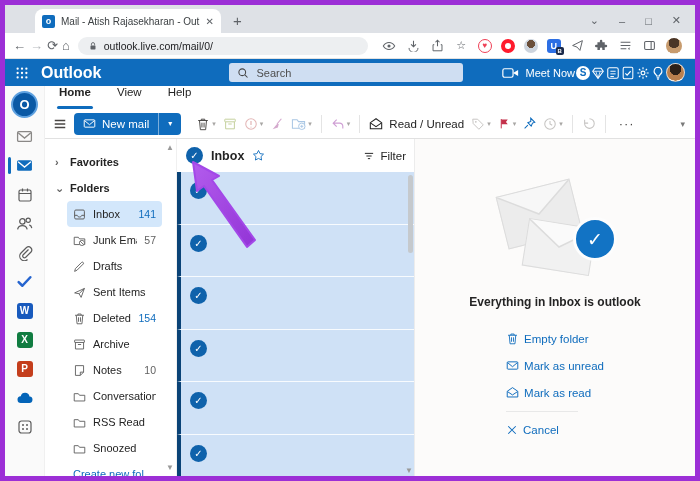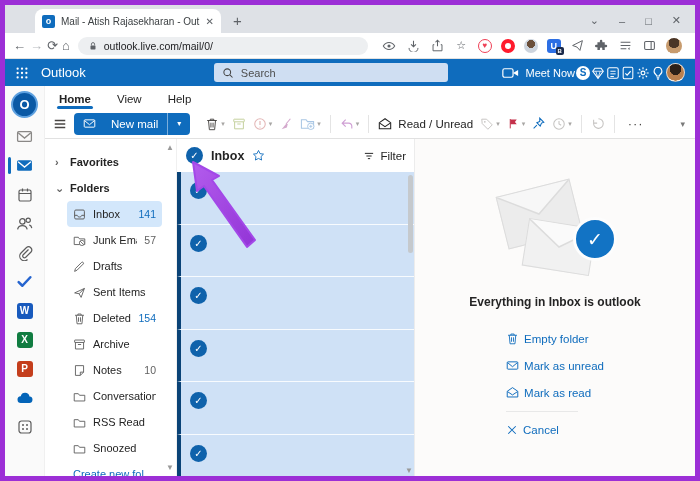--- a/index.html
+++ b/index.html
@@ -24,48 +24,48 @@
   .cicon{width:15px;height:15px;display:flex;align-items:center;justify-content:center;color:#5f6368;font-size:11px;}
   .ext-heart{width:14px;height:14px;border:1.5px solid #ef4056;border-radius:50%;color:#ef4056;font-size:8px;display:flex;align-items:center;justify-content:center;box-sizing:border-box;}
   .ext-o{width:14px;height:14px;border-radius:50%;border:4px solid #ff1b2d;box-sizing:border-box;}
   .ext-cop{width:14px;height:14px;border-radius:50%;background:radial-gradient(circle at 50% 35%,#6b4f3a 0 35%,#cdd4dd 36% 100%);}
   .ext-ub{position:relative;width:14px;height:14px;background:#2d6fe4;border-radius:3px;color:#fff;font-size:9px;font-weight:bold;display:flex;align-items:center;justify-content:center;}
   .ext-ub .badge{position:absolute;right:-3px;bottom:-2px;width:8px;height:8px;background:#1b2a4a;color:#fff;font-size:6px;border-radius:2px;display:flex;align-items:center;justify-content:center;}
   .avatar-sm{width:16px;height:16px;border-radius:50%;background:radial-gradient(circle at 50% 30%,#4a3526 0 38%,#c79b6e 39% 75%,#e8e4de 76% 100%);}
 
   
   .o-header{height:27px;background:#0f6cbd;display:flex;align-items:center;padding:0 10px;gap:8px;flex:0 0 auto;color:#fff;}
-  .brand{font-size:13px;font-weight:normal;margin-left:4px;}
+  .brand{font-size:16px;font-weight:bold;margin-left:4px;}
   .o-search{margin-left:120px;width:218px;height:19px;background:#cfdef2;border-radius:3px;display:flex;align-items:center;padding:0 8px;gap:7px;color:#454545;}
   .o-search span{font-size:11px;color:#4e4e4e;}
   .o-right{margin-left:auto;display:flex;align-items:center;gap:1px;}
   .meetnow{display:flex;align-items:center;gap:6px;font-size:11px;}
   .skype{width:14px;height:14px;background:#fff;color:#0f6cbd;border-radius:50%;font-size:10px;font-weight:bold;display:flex;align-items:center;justify-content:center;}
   .avatar-o{width:17px;height:17px;border-radius:50%;background:radial-gradient(circle at 50% 30%,#2d2018 0 40%,#b97f4e 41% 78%,#f0d9c0 79% 100%);border:1px solid rgba(255,255,255,.7);}
 
   
   .workspace{flex:1 1 auto;display:flex;min-height:0;}
   .rail{width:39px;flex:0 0 auto;background:#fafafa;border-right:1px solid #f0f0f0;display:flex;flex-direction:column;align-items:center;}
   .rail-item{position:relative;width:39px;height:29px;display:flex;align-items:center;justify-content:center;color:#5b5b5b;}
   .rail-item.logo{height:36px;}
   .o-logo{width:27px;height:27px;border-radius:50%;background:#0a59a5;border:2px solid #5ea1e0;box-sizing:border-box;color:#fff;font-weight:bold;font-size:13px;display:flex;align-items:center;justify-content:center;}
   .rail-item.sel::before{content:"";position:absolute;left:3px;top:6px;width:3px;height:17px;background:#0f6cbd;border-radius:2px;}
   .office{width:16px;height:16px;border-radius:3px;color:#fff;font-size:10px;font-weight:bold;display:flex;align-items:center;justify-content:center;}
   .rightcol{flex:1 1 auto;display:flex;flex-direction:column;min-width:0;}
 
   
-  .ribbon-tabs{height:23px;display:flex;align-items:flex-end;gap:26px;padding-left:14px;flex:0 0 auto;}
+  .ribbon-tabs{height:23px;display:flex;gap:26px;padding-left:14px;flex:0 0 auto;}
   .rtab{font-size:11.5px;color:#242424;padding-bottom:4px;position:relative;}
   .rtab.active{font-weight:bold;}
   .rtab.active::after{content:"";position:absolute;left:-2px;right:-2px;bottom:0;height:3px;background:#0f6cbd;border-radius:2px;}
   .toolbar{height:29px;border-bottom:1px solid #e1e1e1;display:flex;align-items:center;padding:0 8px;gap:7px;flex:0 0 auto;}
   .tb-ic{display:flex;align-items:center;gap:2px;color:#484644;}
   .tb-chev{font-size:7px;color:#a8a6a4;}
   .newmail{height:22px;background:#0f6cbd;border-radius:4px;color:#fff;display:flex;align-items:center;font-size:11.5px;overflow:hidden;}
-  .newmail .nm-main{display:flex;align-items:center;gap:15px;padding:0 9px;}
+  .newmail .nm-main{display:flex;align-items:center;gap:6px;padding:0 9px;}
   .newmail .nm-split{width:22px;align-self:stretch;border-left:1px solid rgba(255,255,255,.45);display:flex;align-items:center;justify-content:center;font-size:8px;}
   .tb-sep{width:1px;height:18px;background:#e4e4e4;margin:0 2px;}
   .readunread{display:flex;align-items:center;gap:6px;font-size:11.5px;color:#242424;}
   .tb-more{font-size:13px;color:#484644;letter-spacing:1px;padding:0 4px;}
   .tb-collapse{margin-left:auto;color:#7a7a7a;font-size:9px;padding-right:2px;}
 
   
   .content{flex:1 1 auto;display:flex;min-height:0;}
   .folderpane{width:119px;flex:0 0 auto;padding-top:10px;overflow:hidden;font-size:11px;color:#242424;}
   .frow{height:26px;display:flex;align-items:center;gap:7px;padding-left:10px;padding-right:6px;}

